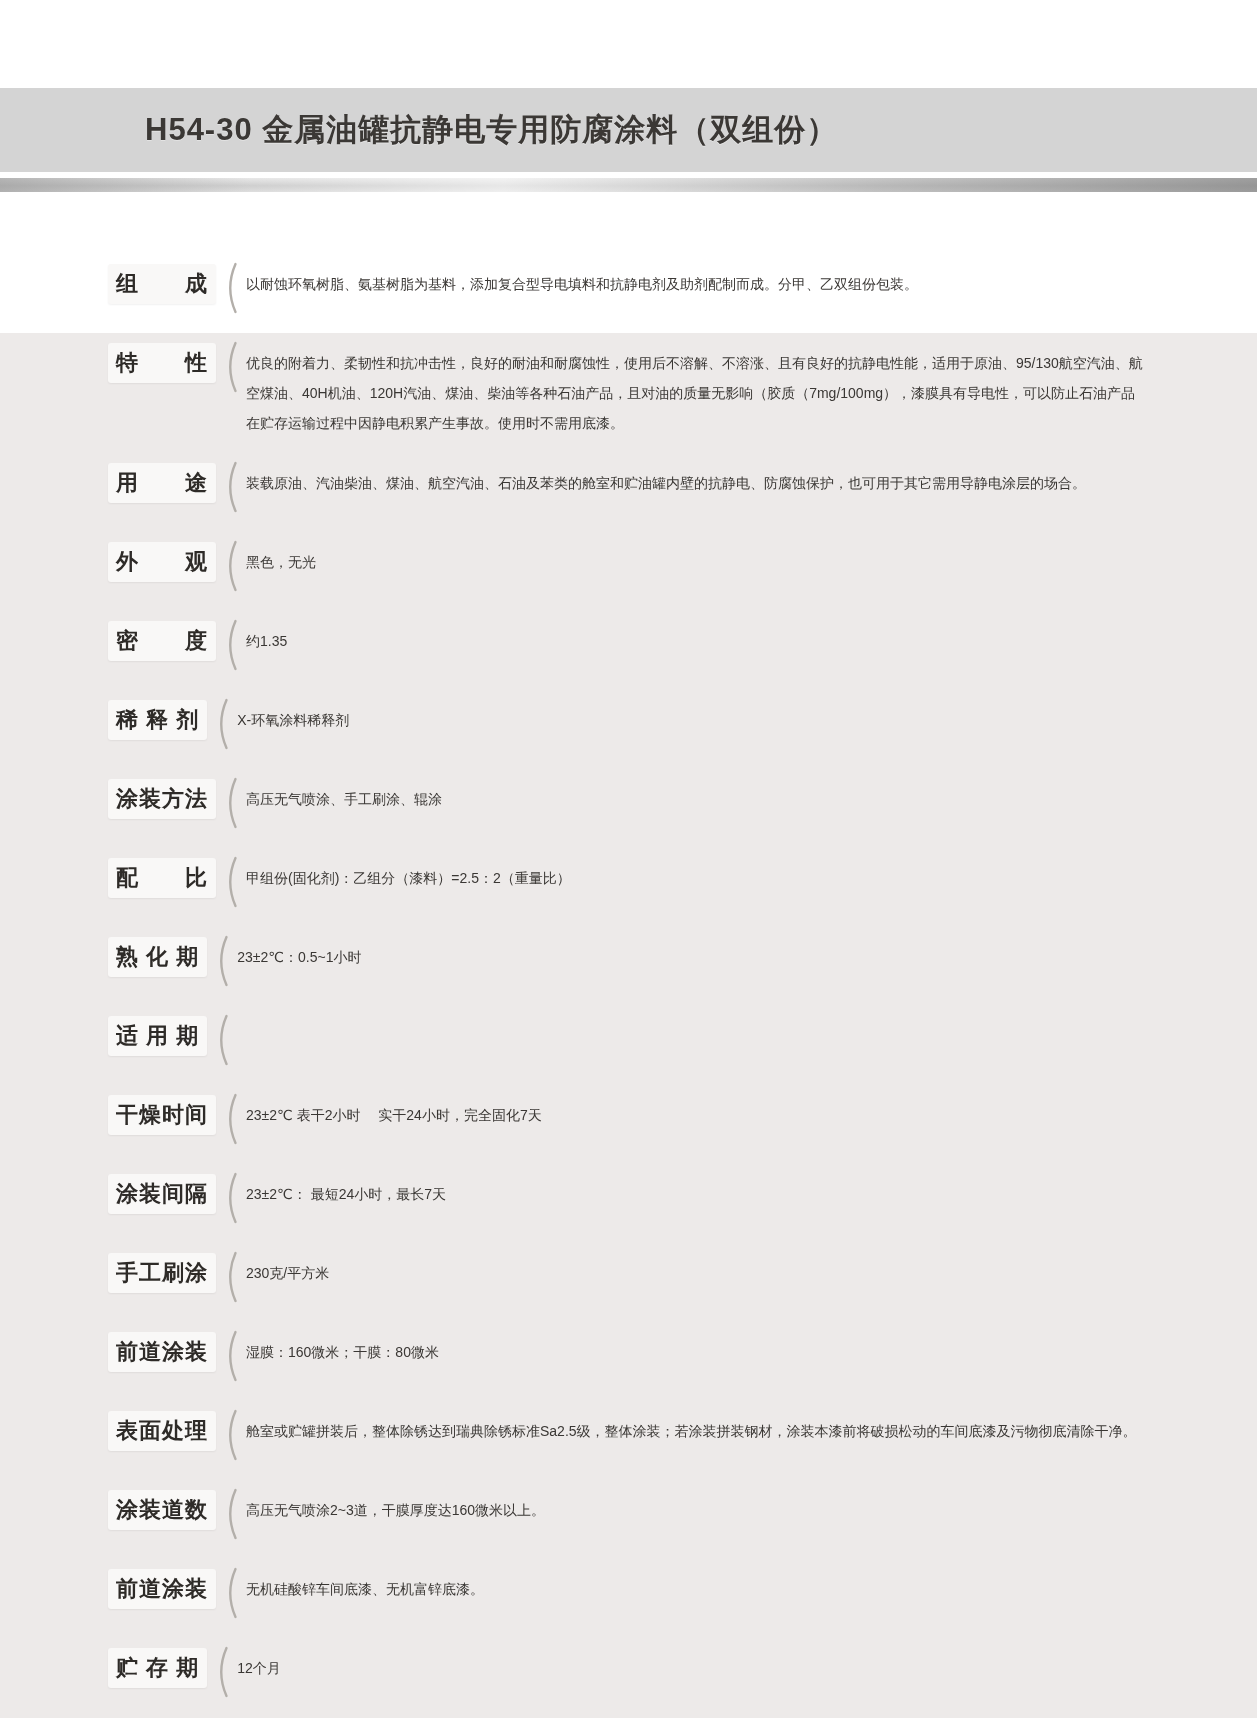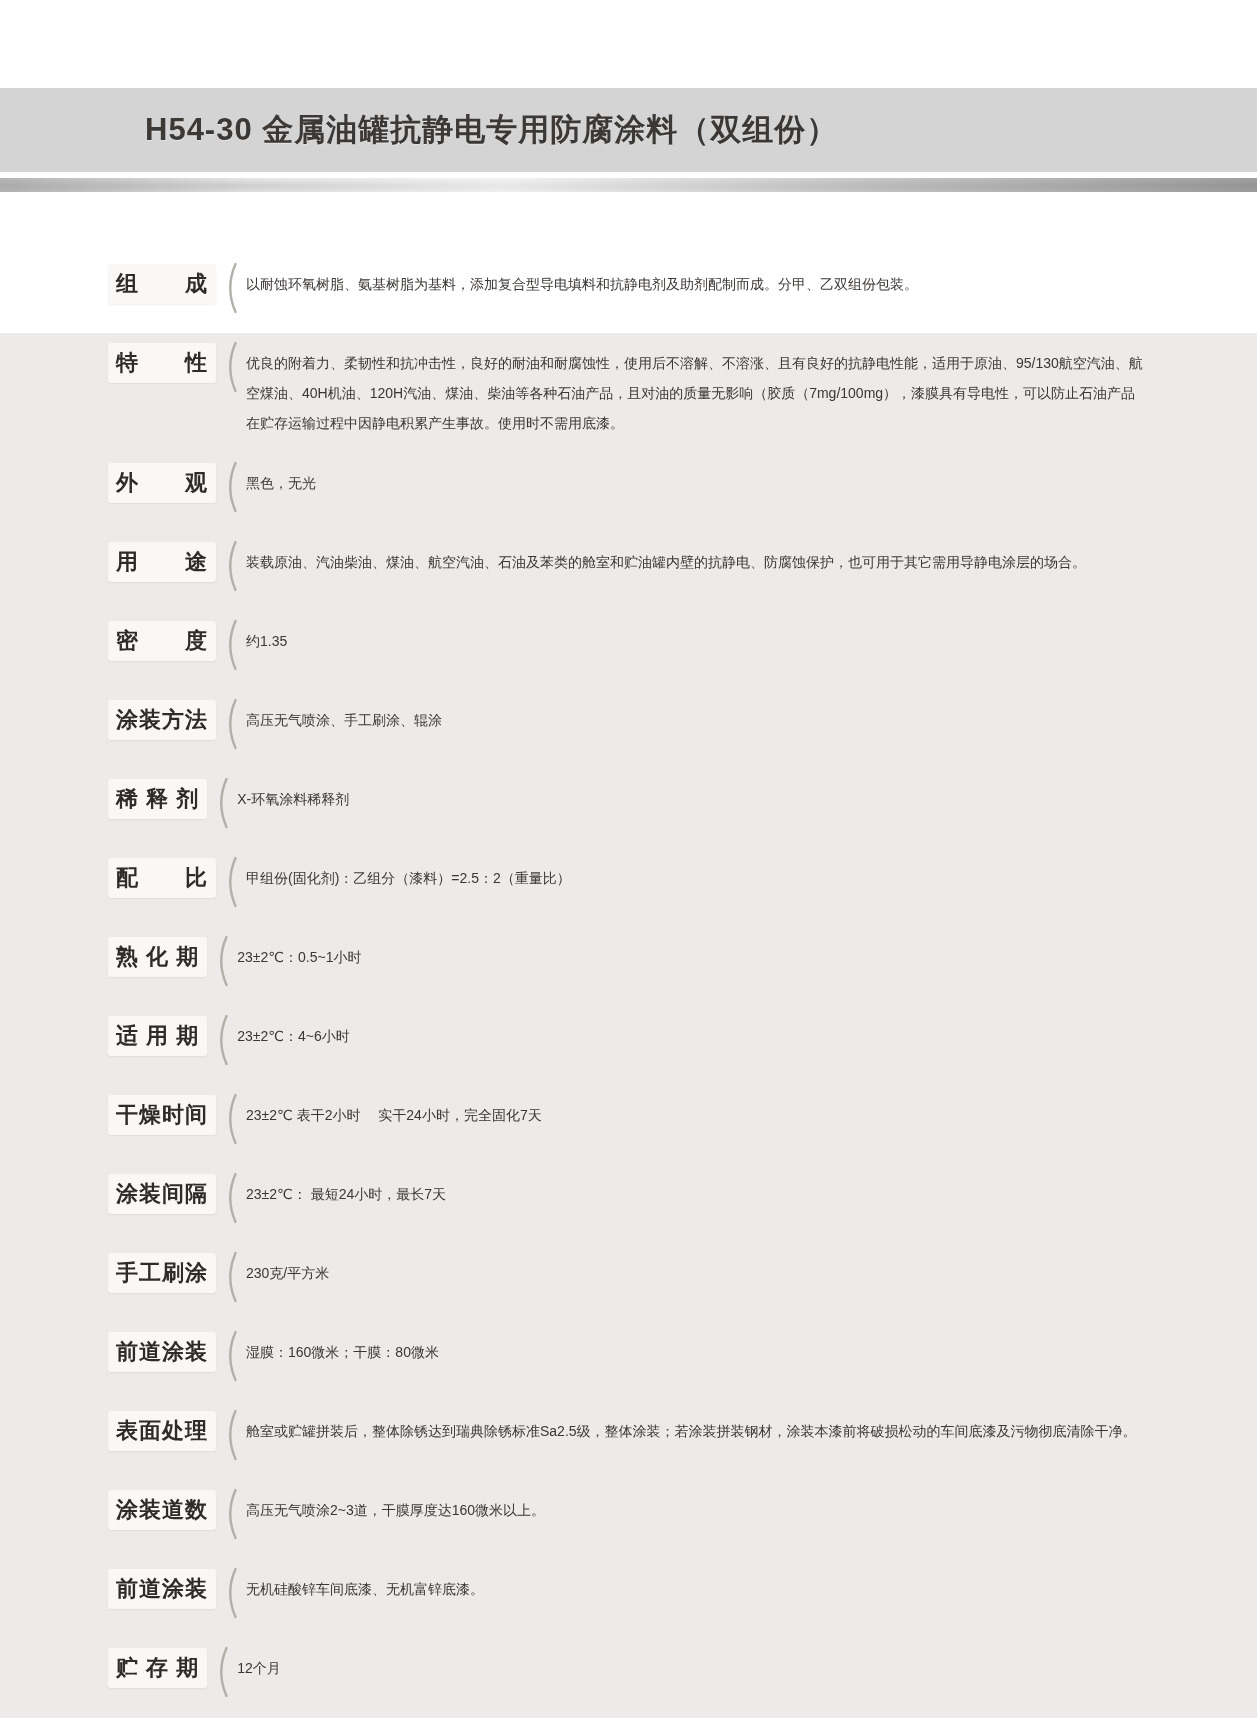--- a/index.html
+++ b/index.html
@@ -101,70 +101,70 @@
     <div class="label-box">特　　性</div>
     <span class="paren">
       <svg width="16" height="52" viewBox="0 0 16 52">
         <path d="M13.5 2 Q3 26 13.5 50" stroke="#b3afaa" stroke-width="2.4" fill="none" stroke-linecap="round"></path>
       </svg>
     </span>
     <div class="row-value">优良的附着力、柔韧性和抗冲击性，良好的耐油和耐腐蚀性，使用后不溶解、不溶涨、且有良好的抗静电性能，适用于原油、95/130航空汽油、航空煤油、40H机油、120H汽油、煤油、柴油等各种石油产品，且对油的质量无影响（胶质（7mg/100mg），漆膜具有导电性，可以防止石油产品在贮存运输过程中因静电积累产生事故。使用时不需用底漆。</div>
   </div>
 
   <div class="spec-row">
+    <div class="label-box">用　　途</div>
+    <span class="paren">
+      <svg width="16" height="52" viewBox="0 0 16 52">
+        <path d="M13.5 2 Q3 26 13.5 50" stroke="#b3afaa" stroke-width="2.4" fill="none" stroke-linecap="round"></path>
+      </svg>
+    </span>
+    <div class="row-value">装载原油、汽油柴油、煤油、航空汽油、石油及苯类的舱室和贮油罐内壁的抗静电、防腐蚀保护，也可用于其它需用导静电涂层的场合。</div>
+  </div>
+
+  <div class="spec-row">
     <div class="label-box">外　　观</div>
     <span class="paren">
       <svg width="16" height="52" viewBox="0 0 16 52">
         <path d="M13.5 2 Q3 26 13.5 50" stroke="#b3afaa" stroke-width="2.4" fill="none" stroke-linecap="round"></path>
       </svg>
     </span>
     <div class="row-value">黑色，无光</div>
   </div>
 
   <div class="spec-row">
-    <div class="label-box">用　　途</div>
-    <span class="paren">
-      <svg width="16" height="52" viewBox="0 0 16 52">
-        <path d="M13.5 2 Q3 26 13.5 50" stroke="#b3afaa" stroke-width="2.4" fill="none" stroke-linecap="round"></path>
-      </svg>
-    </span>
-    <div class="row-value">装载原油、汽油柴油、煤油、航空汽油、石油及苯类的舱室和贮油罐内壁的抗静电、防腐蚀保护，也可用于其它需用导静电涂层的场合。</div>
-  </div>
-
-  <div class="spec-row">
     <div class="label-box">密　　度</div>
     <span class="paren">
       <svg width="16" height="52" viewBox="0 0 16 52">
         <path d="M13.5 2 Q3 26 13.5 50" stroke="#b3afaa" stroke-width="2.4" fill="none" stroke-linecap="round"></path>
       </svg>
     </span>
     <div class="row-value">约1.35</div>
   </div>
 
   <div class="spec-row">
+    <div class="label-box">稀 释 剂</div>
+    <span class="paren">
+      <svg width="16" height="52" viewBox="0 0 16 52">
+        <path d="M13.5 2 Q3 26 13.5 50" stroke="#b3afaa" stroke-width="2.4" fill="none" stroke-linecap="round"></path>
+      </svg>
+    </span>
+    <div class="row-value">X-环氧涂料稀释剂</div>
+  </div>
+
+  <div class="spec-row">
     <div class="label-box">涂装方法</div>
     <span class="paren">
       <svg width="16" height="52" viewBox="0 0 16 52">
         <path d="M13.5 2 Q3 26 13.5 50" stroke="#b3afaa" stroke-width="2.4" fill="none" stroke-linecap="round"></path>
       </svg>
     </span>
     <div class="row-value">高压无气喷涂、手工刷涂、辊涂</div>
   </div>
 
   <div class="spec-row">
-    <div class="label-box">稀 释 剂</div>
-    <span class="paren">
-      <svg width="16" height="52" viewBox="0 0 16 52">
-        <path d="M13.5 2 Q3 26 13.5 50" stroke="#b3afaa" stroke-width="2.4" fill="none" stroke-linecap="round"></path>
-      </svg>
-    </span>
-    <div class="row-value">X-环氧涂料稀释剂</div>
-  </div>
-
-  <div class="spec-row">
     <div class="label-box">配　　比</div>
     <span class="paren">
       <svg width="16" height="52" viewBox="0 0 16 52">
         <path d="M13.5 2 Q3 26 13.5 50" stroke="#b3afaa" stroke-width="2.4" fill="none" stroke-linecap="round"></path>
       </svg>
     </span>
     <div class="row-value">甲组份(固化剂)：乙组分（漆料）=2.5：2（重量比）</div>
   </div>
 
   <div class="spec-row">
@@ -177,21 +177,20 @@
     <div class="row-value">23±2℃：0.5~1小时</div>
   </div>
 
   <div class="spec-row">
     <div class="label-box">适 用 期</div>
     <span class="paren">
       <svg width="16" height="52" viewBox="0 0 16 52">
         <path d="M13.5 2 Q3 26 13.5 50" stroke="#b3afaa" stroke-width="2.4" fill="none" stroke-linecap="round"></path>
       </svg>
     </span>
-    <div class="row-value">23±2℃：4~6小时</div>
   </div>
 
   <div class="spec-row">
     <div class="label-box">干燥时间</div>
     <span class="paren">
       <svg width="16" height="52" viewBox="0 0 16 52">
         <path d="M13.5 2 Q3 26 13.5 50" stroke="#b3afaa" stroke-width="2.4" fill="none" stroke-linecap="round"></path>
       </svg>
     </span>
     <div class="row-value">23±2℃ 表干2小时　 实干24小时，完全固化7天</div>

